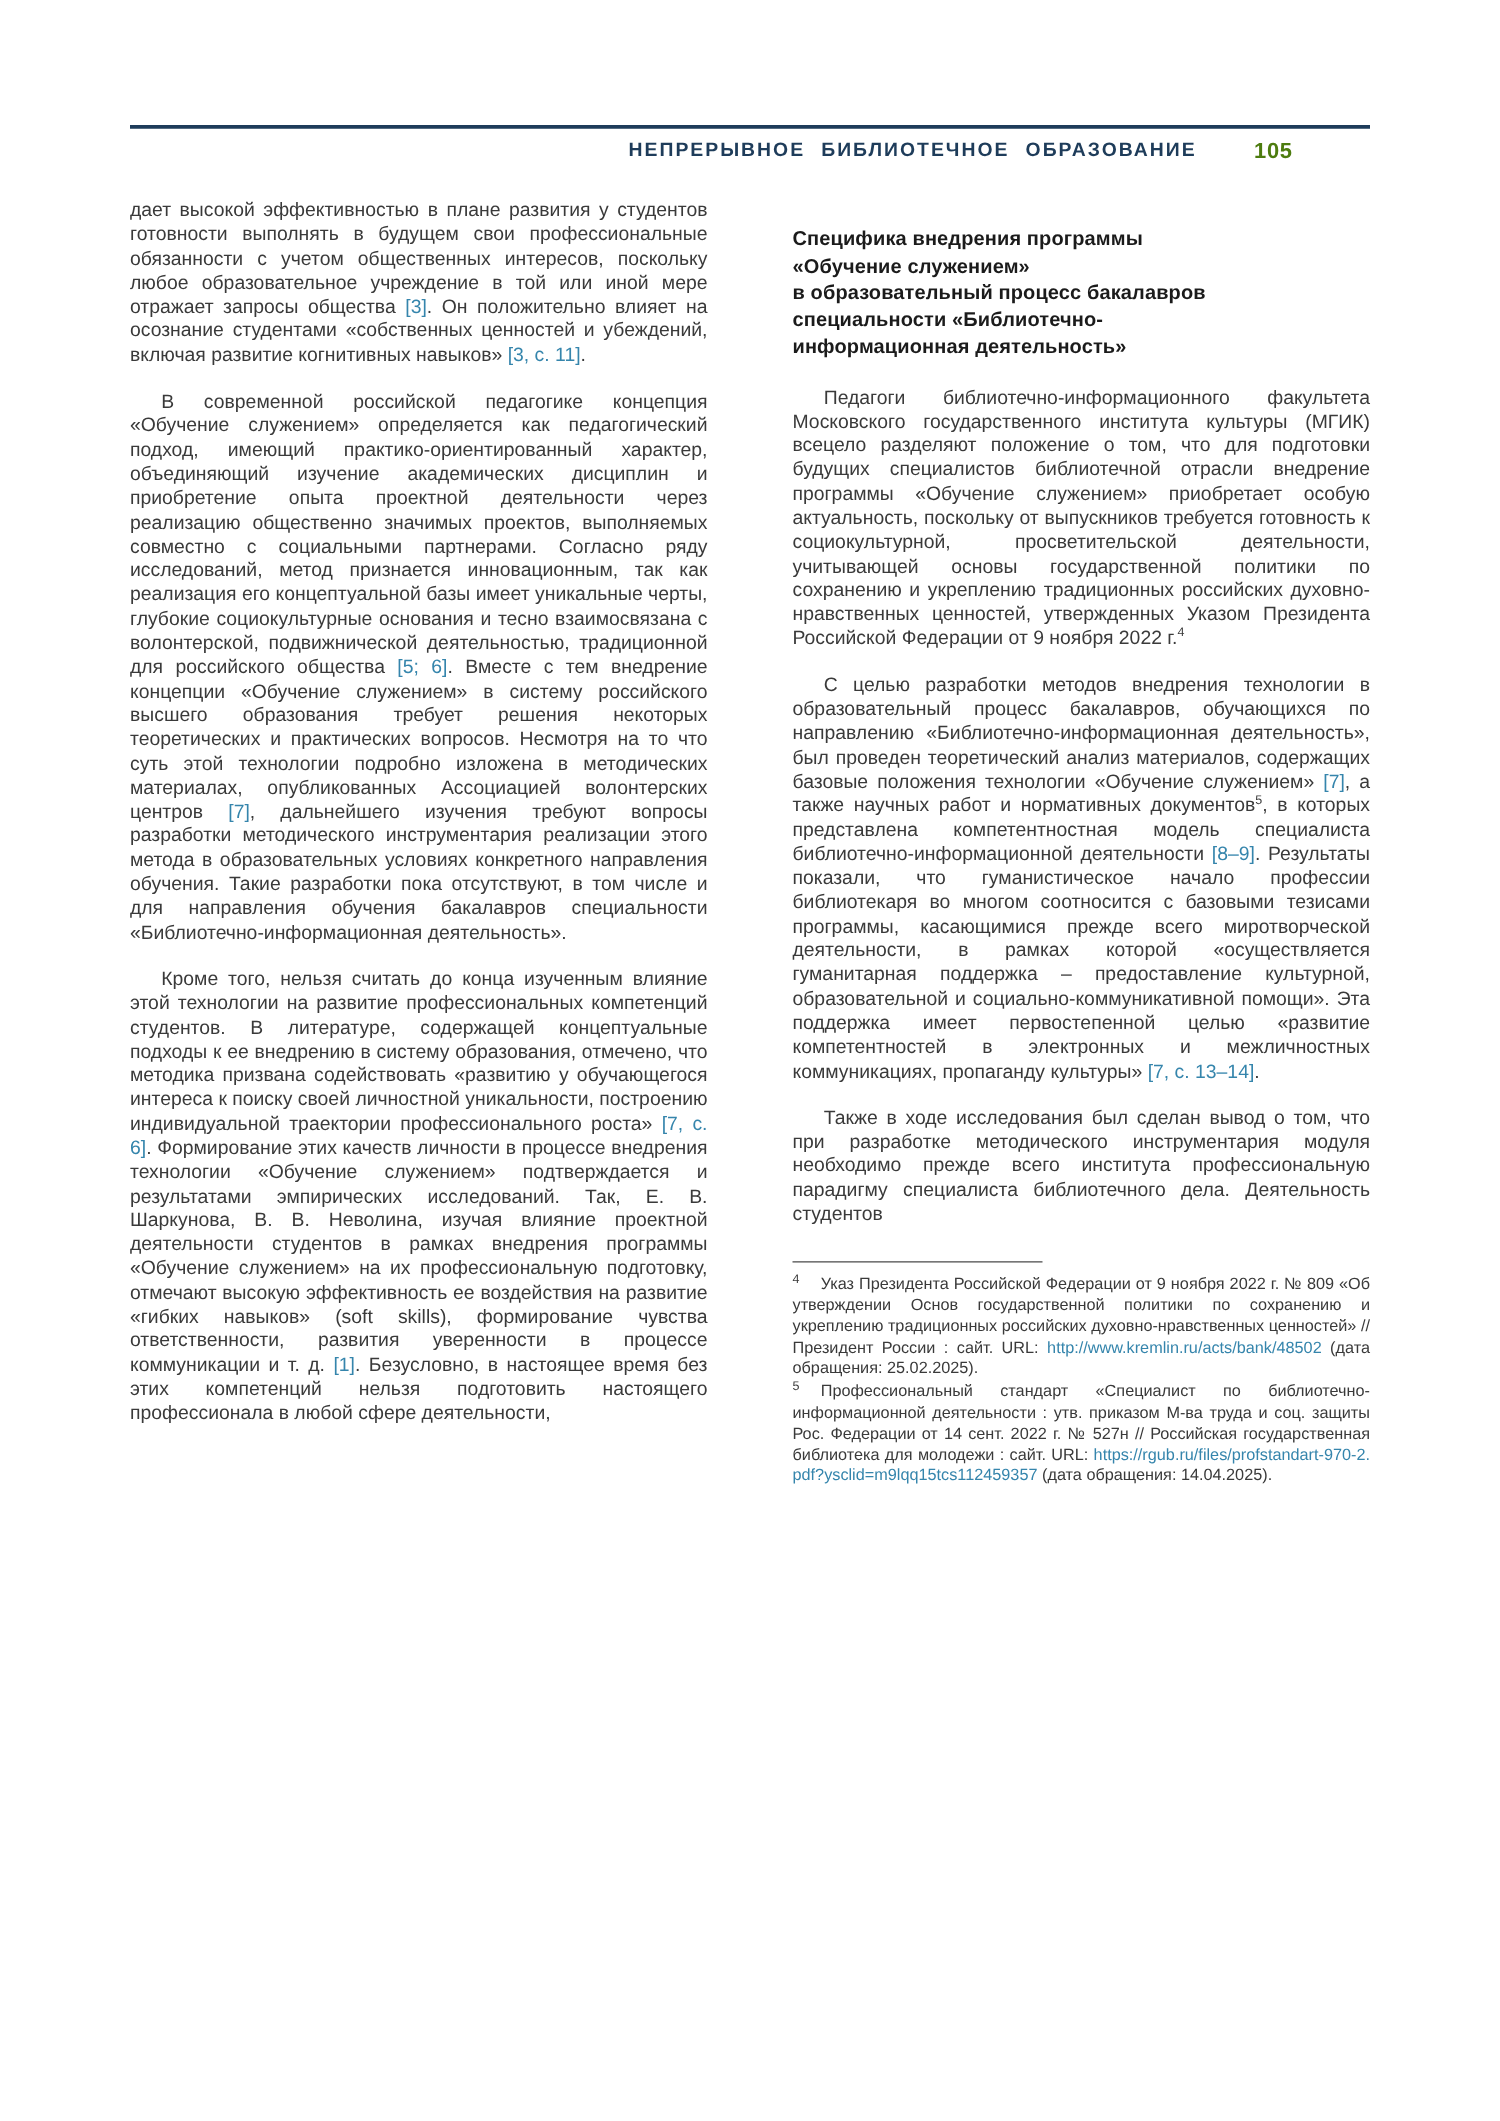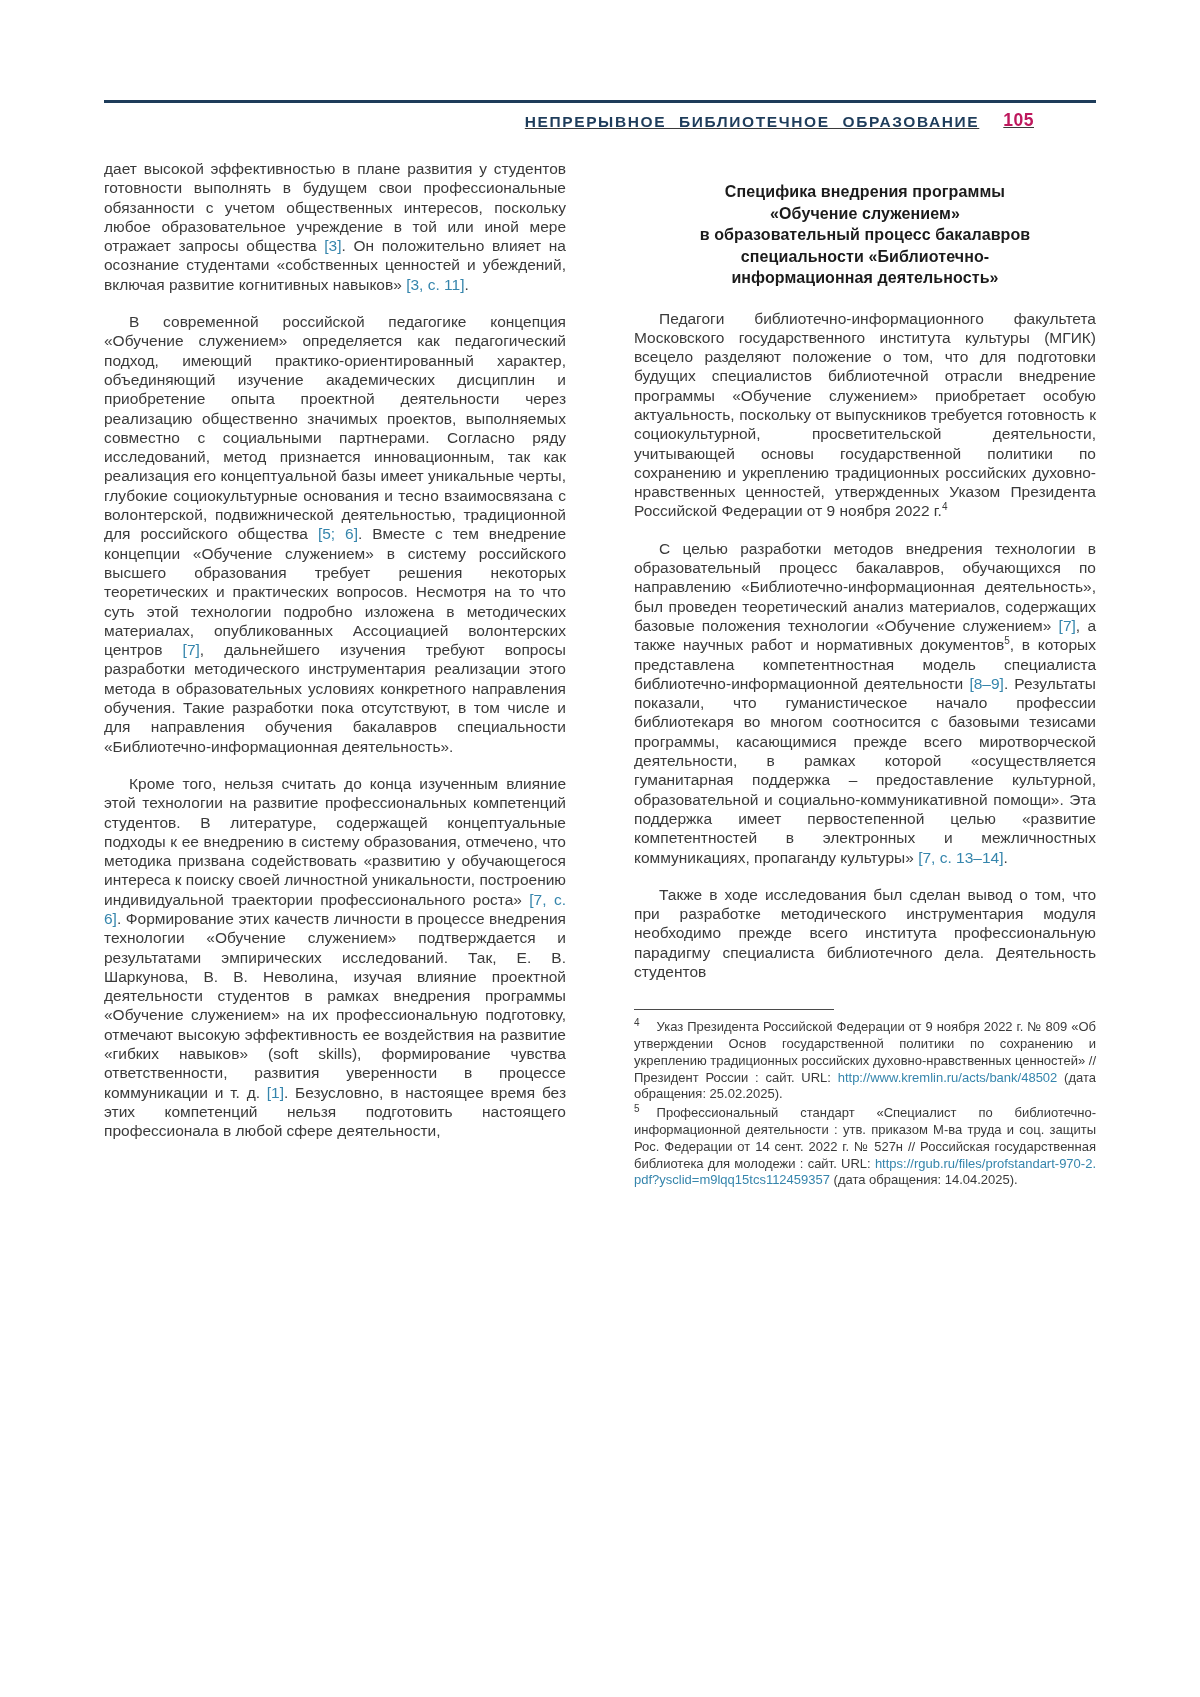--- a/index.html
+++ b/index.html
@@ -9,33 +9,33 @@
   }
   html,body{margin:0;padding:0;}
   body{
     width:1200px;height:1697px;background:#ffffff;
     font-family:"Liberation Sans","DejaVu Sans",sans-serif;
     color:var(--text);
     -webkit-font-smoothing:antialiased;
   }
   .page{box-sizing:border-box;width:1200px;height:1697px;padding:100px 104px 0 104px;overflow:hidden;}
   .head-rule{border-top:3px solid var(--navy);height:0;}
-  .head-line{display:flex;justify-content:flex-end;align-items:flex-end;gap:24px;padding:7px 62px 0 0;text-decoration:underline;}
+  .head-line{display:flex;justify-content:flex-end;align-items:center;gap:46px;padding:7px 62px 0 0;}
   .head-title{color:var(--navy);font-size:15.5px;font-weight:600;letter-spacing:1.6px;word-spacing:7px;}
-  .head-page{color:#be185d;font-size:17.5px;font-weight:700;letter-spacing:.5px;}
+  .head-page{color:#4d7c0f;font-size:17.5px;font-weight:700;letter-spacing:.5px;}
   .columns{display:grid;grid-template-columns:1fr 1fr;column-gap:68px;margin-top:28px;}
   .para{font-size:15.5px;line-height:19.3px;text-align:justify;margin:0 0 18px 0;}
   .para.indent{text-indent:25px;}
   .cite{color:var(--link);}
   .cite.url{word-break:break-all;}
   sup.fnref{font-size:10px;line-height:0;color:inherit;}
   sup.fn-num{font-size:10px;line-height:0;margin-right:17px;}
   .section-heading{
     font-size:16px;line-height:21.5px;font-weight:700;color:#1b1b1b;
-    white-space:pre-line;margin:22px 0 20px 0;letter-spacing:.1px;text-align:center;
+    white-space:pre-line;margin:22px 0 20px 0;letter-spacing:.1px;
   }
   .footnotes{margin-top:28px;}
   .fn-rule{width:200px;border-top:1.5px solid #4a4a4a;margin-bottom:9px;}
   .fn{font-size:13px;line-height:16.8px;text-align:justify;margin:0 0 2px 0;}
 </style>
 </head>
 <body>
 
 <div class="page">
 

